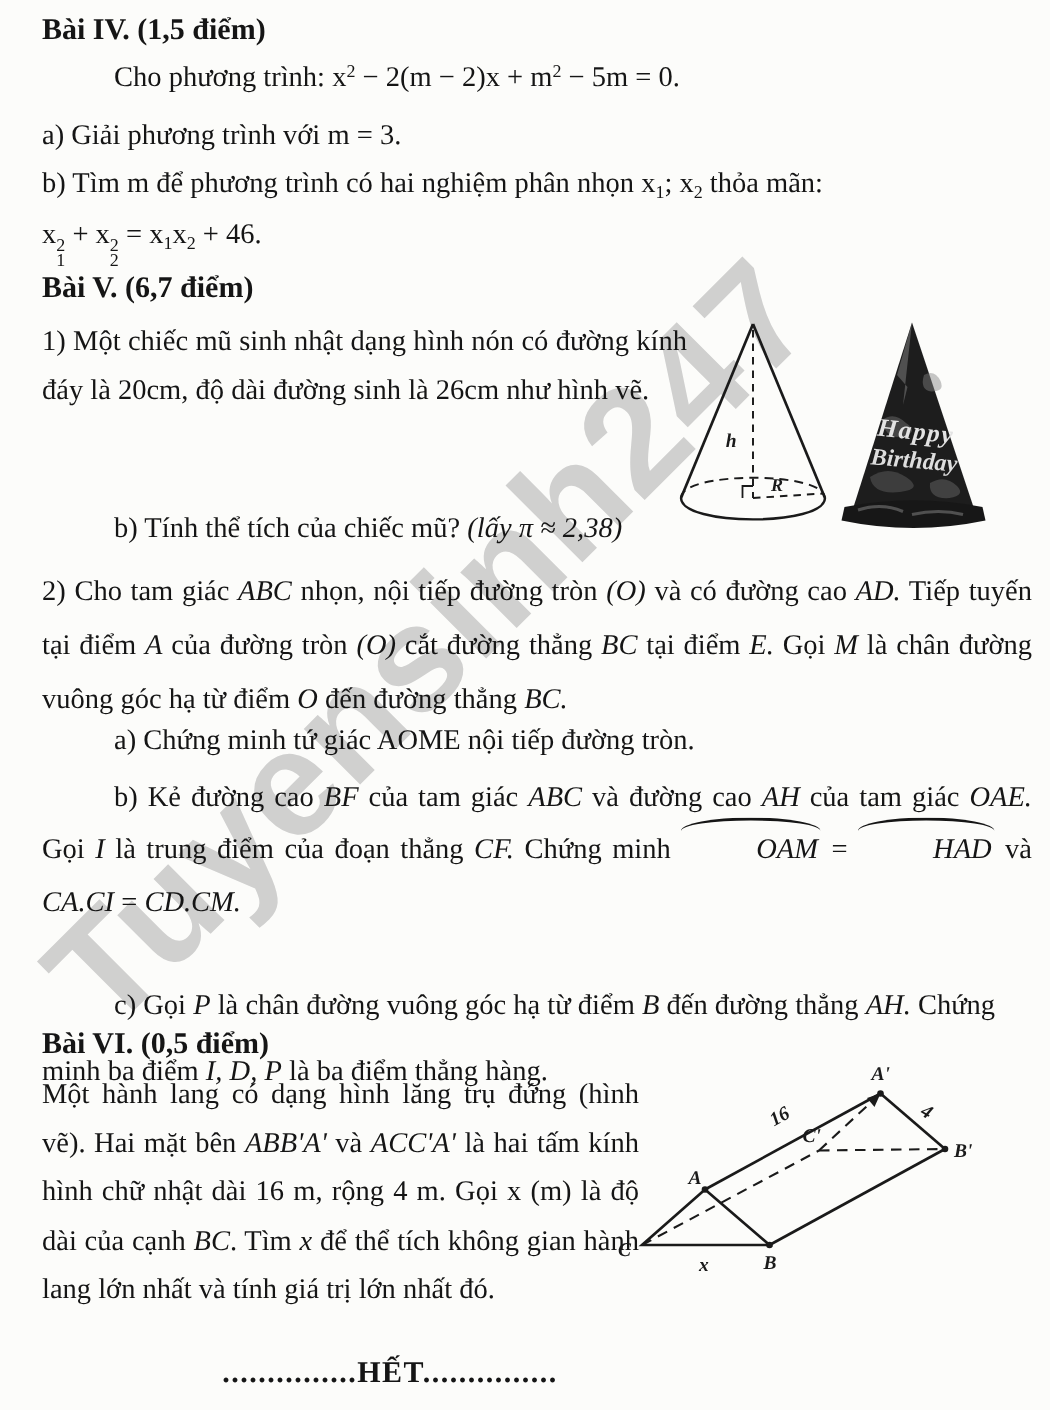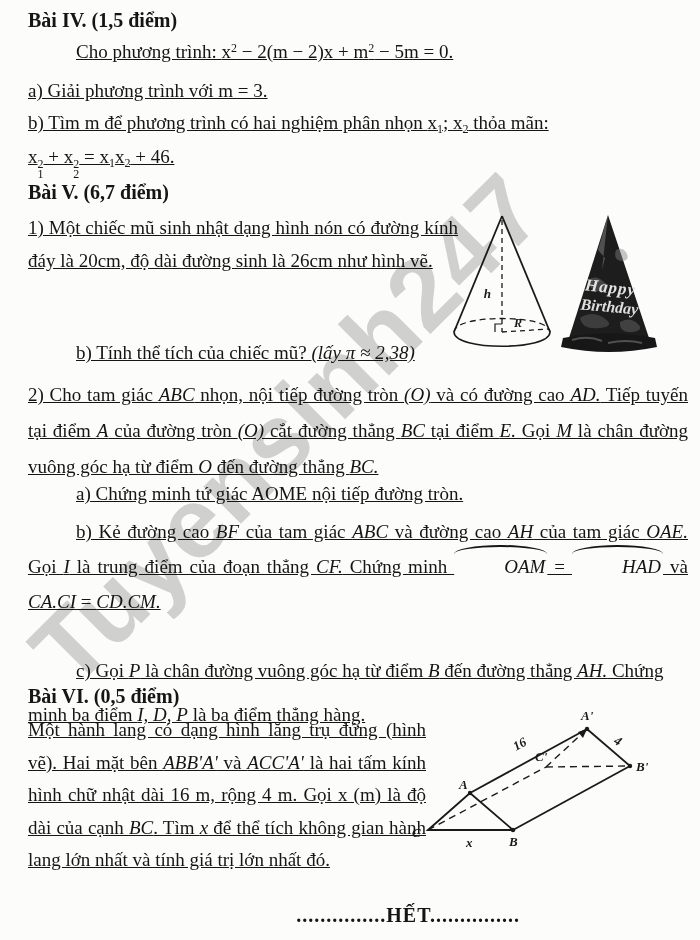--- a/index.html
+++ b/index.html
@@ -13,21 +13,21 @@
   .content { position:absolute; left:0; top:0; width:624px; height:940px; z-index:1; }
   .watermark {
     position:absolute; left:86px; top:598px; width:860px; height:106px;
     transform:rotate(-45deg); transform-origin:0 100%;
     font-family:"Liberation Sans","DejaVu Sans",sans-serif;
     font-weight:bold; font-size:100px; line-height:106px;
     color:#b3b3b3; opacity:0.6; letter-spacing:1px;
     white-space:nowrap; z-index:0; pointer-events:none;
   }
   .hd { font-weight:bold; font-size:20px; line-height:24px; white-space:nowrap; }
-  .t  { font-size:19px; line-height:27px;text-decoration:underline; }
+  .t  { font-size:19px; line-height:27px; }
   .just { text-align:justify; }
   .v { font-style:italic;margin-top:14px; }
   .note { font-style:italic; }
   sup { font-size:12px; vertical-align:6px; line-height:0; }
   sub { font-size:12px; vertical-align:-4px; line-height:0; }
   .ss { display:inline-flex; flex-direction:column; align-items:center;
         font-size:12px; line-height:10px; vertical-align:-5px; }
   .hat { position:relative; font-style:italic; padding:0 2px; display:inline-block; }
   .hat::before {
     content:""; position:absolute; left:0; right:0; top:-4px; height:7px;
@@ -123,16 +123,16 @@
       <text class="fig-label" x="105" y="148" font-size="13" fill="#1a1a1a">B</text>
       <text class="fig-label" x="8" y="139" font-size="13" fill="#1a1a1a">C</text>
       <text class="fig-label" x="177" y="22" font-size="13" fill="#1a1a1a">A'</text>
       <text class="fig-label" x="232" y="73" font-size="13" fill="#1a1a1a">B'</text>
       <text class="fig-label" x="131" y="63" font-size="13" fill="#1a1a1a">C'</text>
       <text class="fig-label" x="112" y="53" font-size="13" fill="#1a1a1a" transform="rotate(-29 112 53)">16</text>
       <text class="fig-label" x="209" y="45" font-size="13" fill="#1a1a1a" transform="rotate(30 209 45)">4</text>
       <text class="fig-label" x="62" y="149" font-size="13" fill="#1a1a1a">x</text>
     </svg>
 
-    <div class="footer abs" style="left:0;top:904px;width:520px;text-align:right">...............HẾT...............</div>
+    <div class="footer abs" style="left:0;top:904px;width:520px;text-align:center">...............HẾT...............</div>
 
   </div>
 </div>
 
 </body></html>

